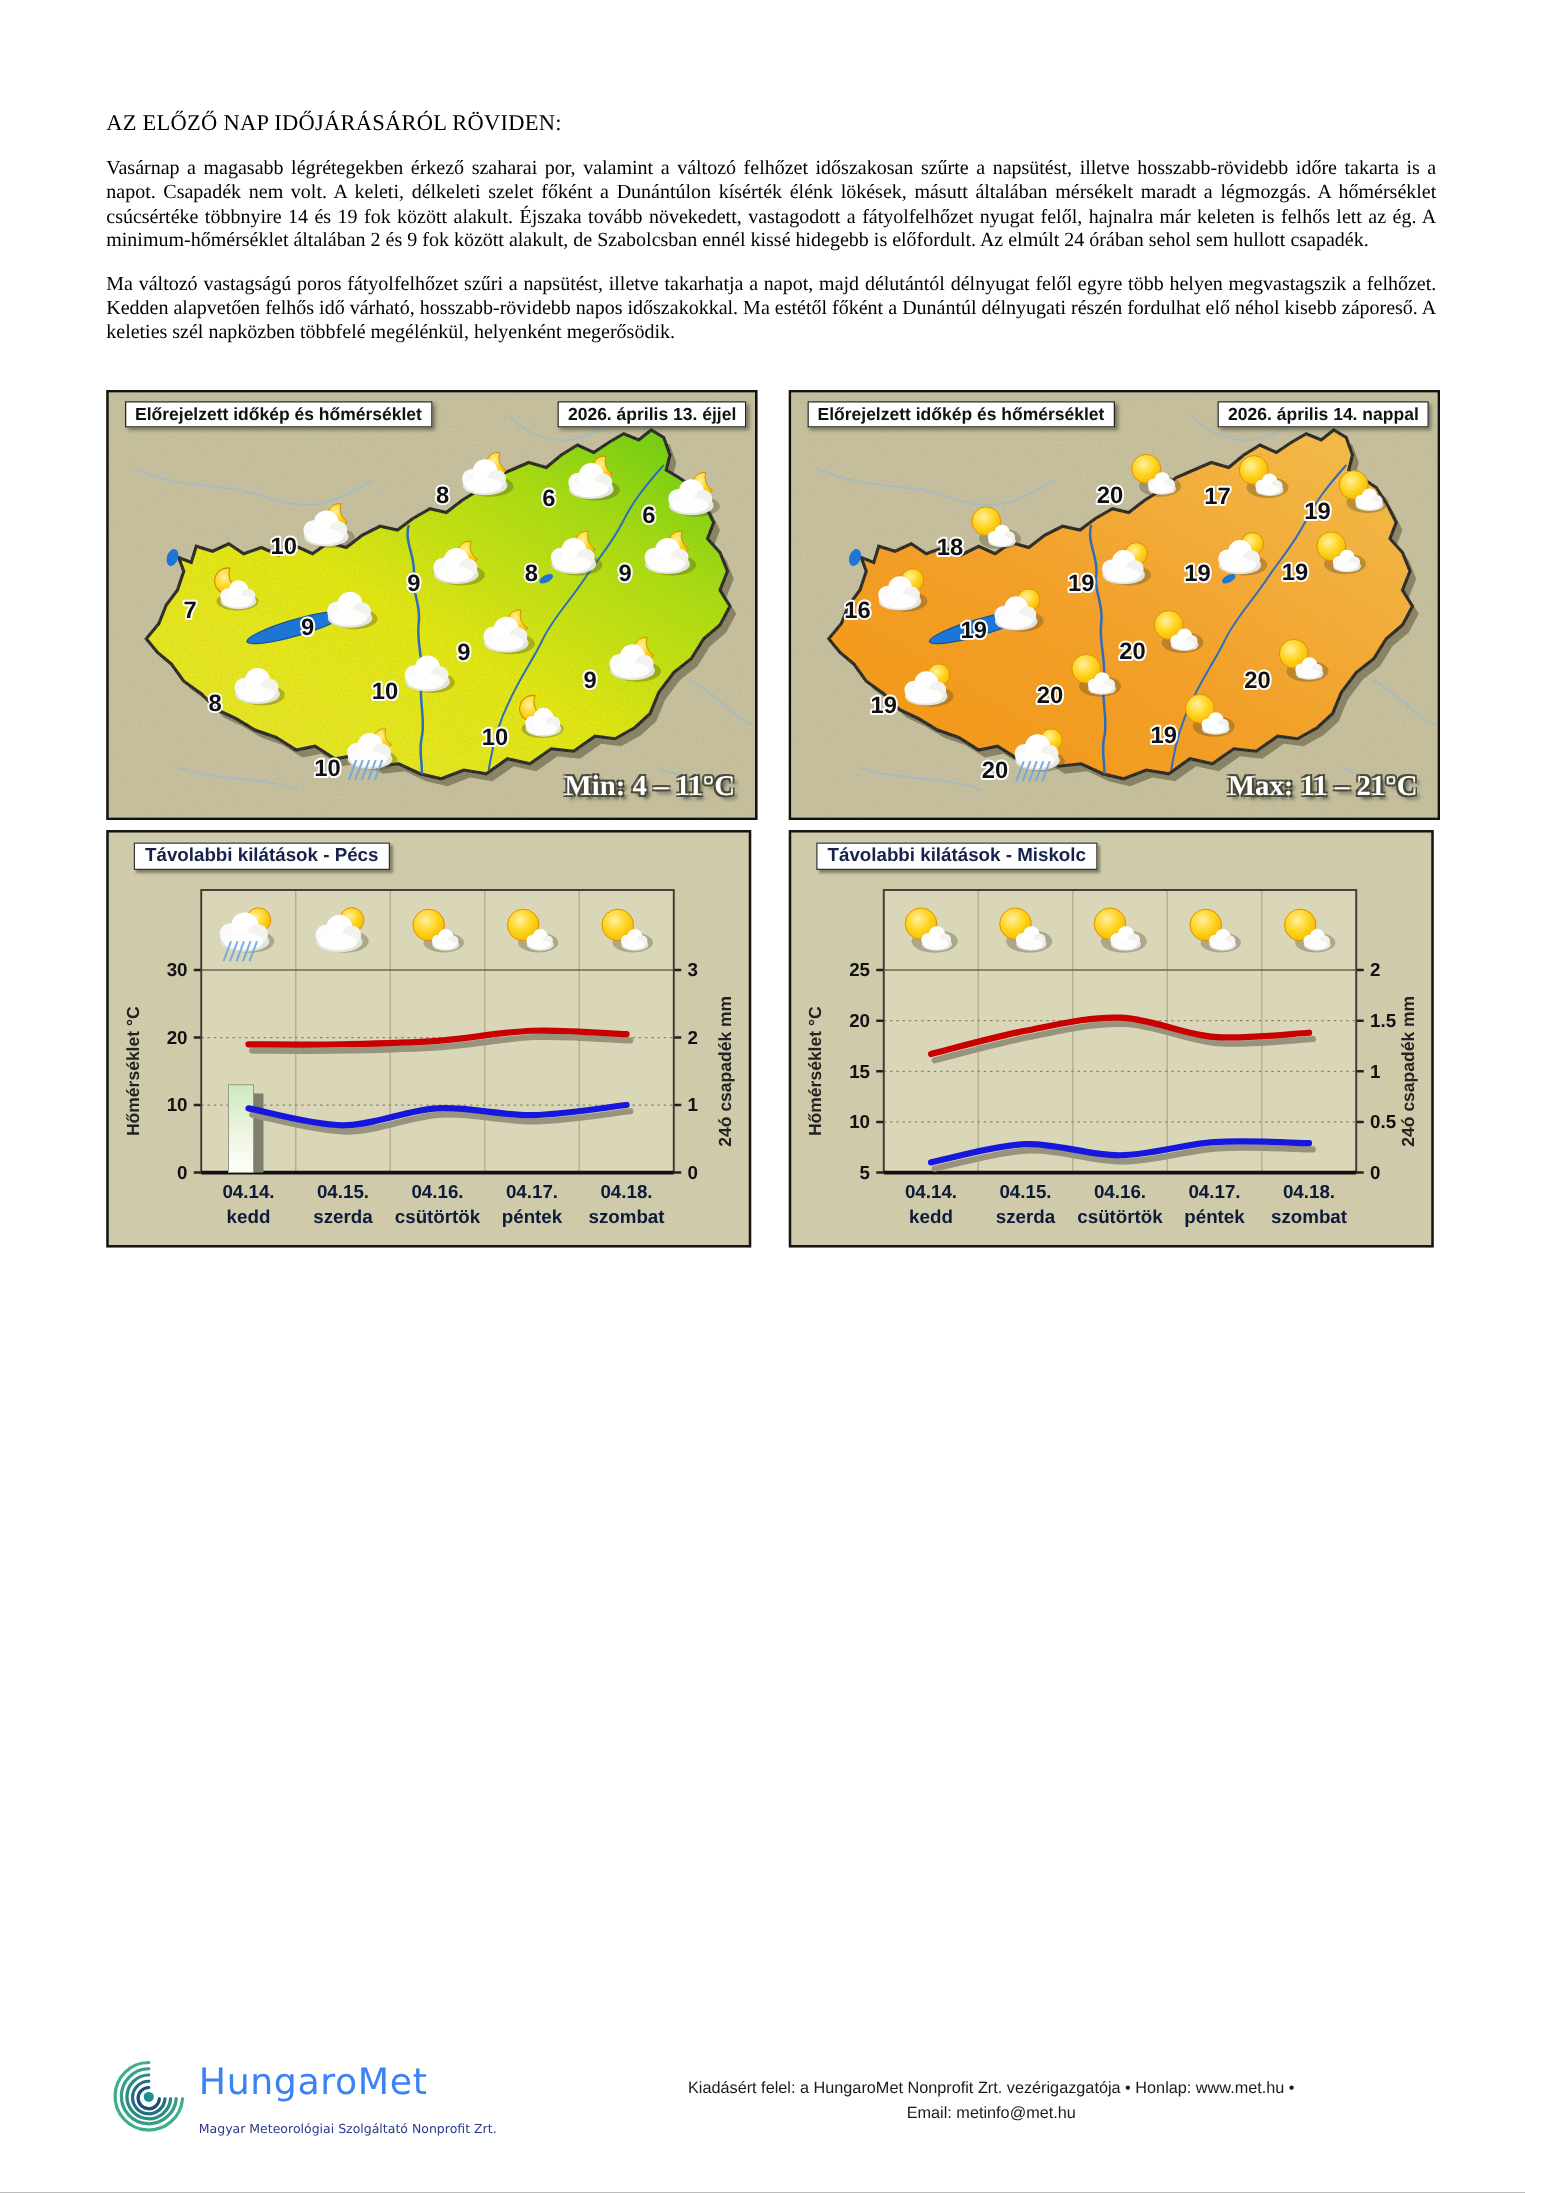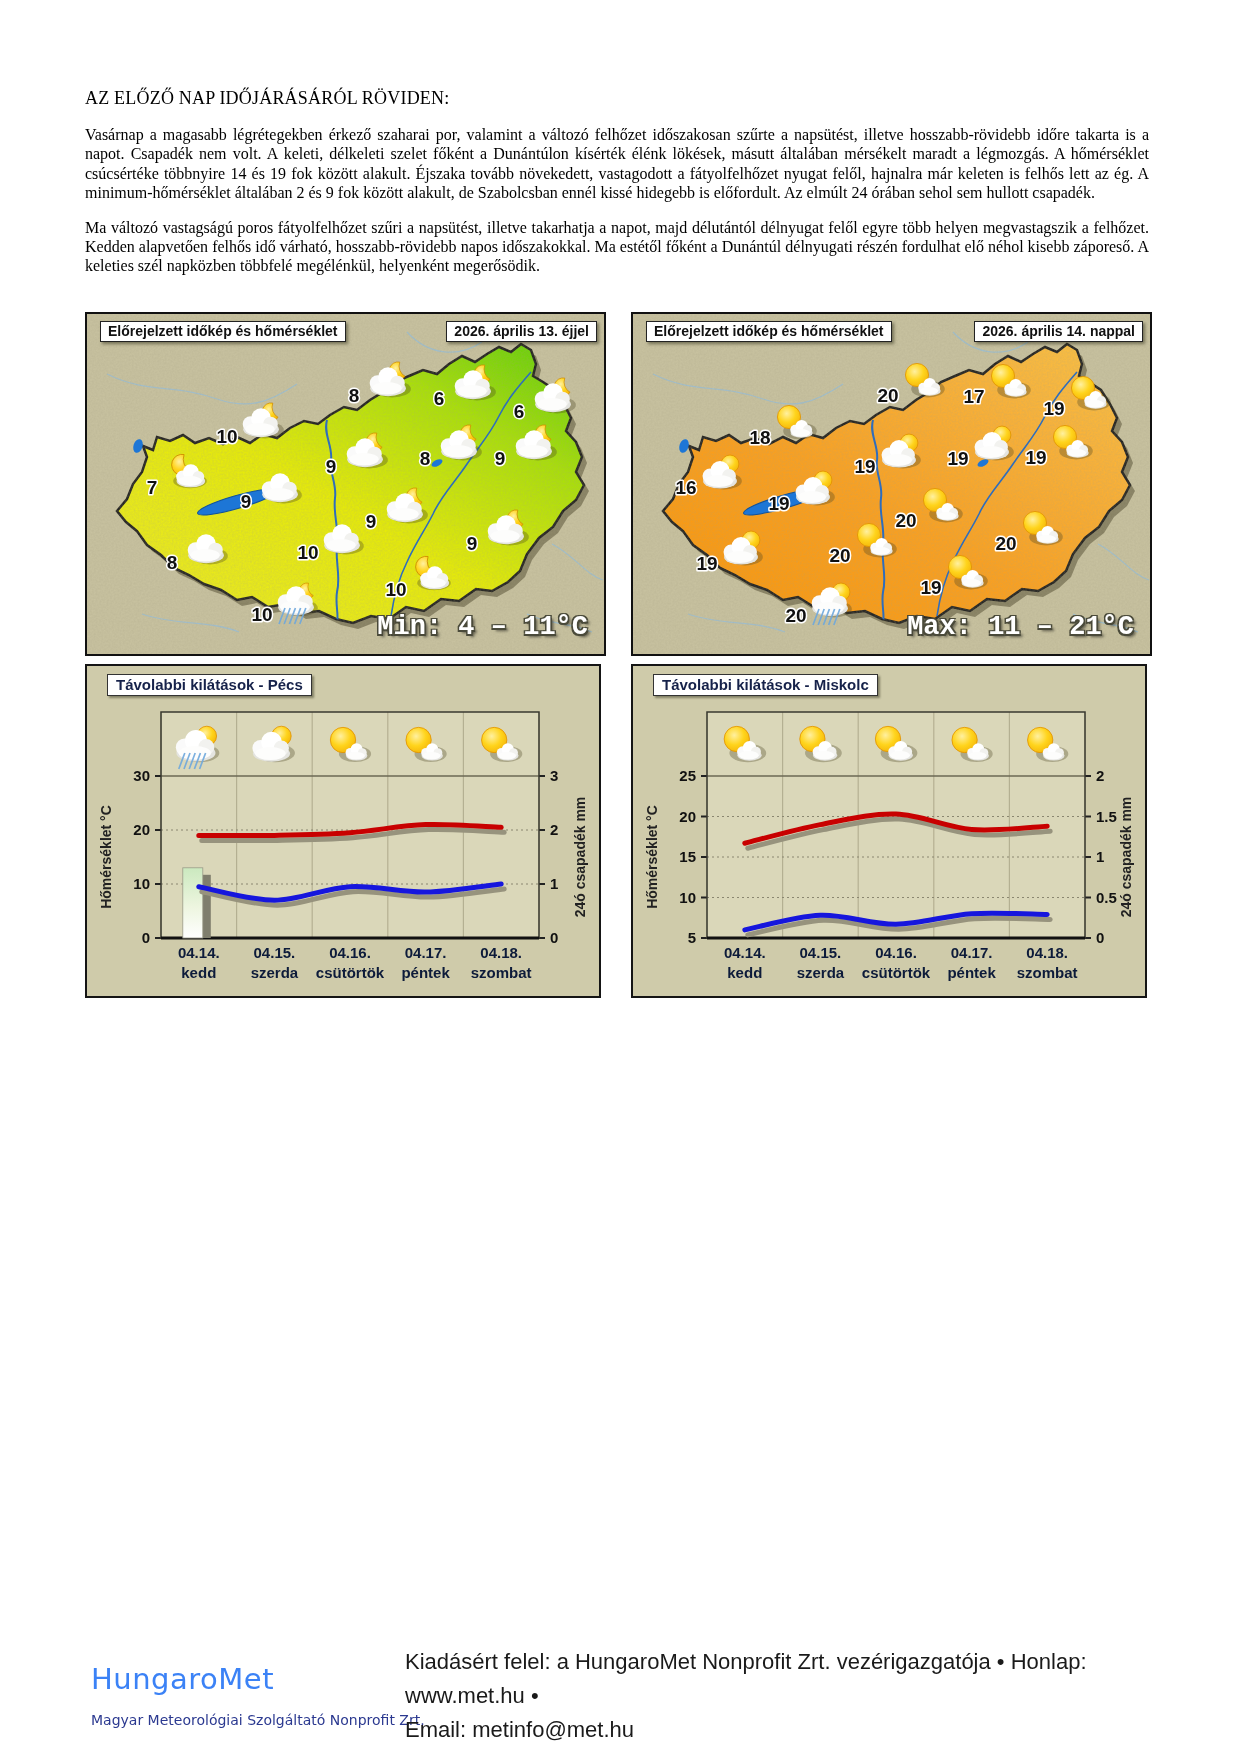--- a/index.html
+++ b/index.html
@@ -8,40 +8,40 @@
   h2.sec{font-family:"Liberation Serif",serif;font-size:18px;font-weight:normal;letter-spacing:.2px;margin:0 0 16px;}
   h2.mt{margin-top:34px;}
   p.body{font-size:16px;line-height:19.4px;text-align:justify;margin:0 0 15px;}
   .maps-row{display:flex;gap:25px;margin:36px 0 0;}
   .wmap{position:relative;width:517px;height:340px;border:2px solid #111;background:#c9c3a1;flex:none;}
   .wmap svg{display:block;width:517px;height:340px;}
   .map-box{position:absolute;top:7px;background:#fff;border:1.5px solid #222;padding:1px 7px 2px;
            font-family:"Liberation Sans",sans-serif;font-weight:bold;font-size:14px;color:#111;
            box-shadow:2px 2px 3px rgba(40,40,20,.5);white-space:nowrap;}
   .map-box.tl{left:13px;} .map-box.tr{right:7px;}
-  .minmax{position:absolute;right:16px;bottom:12px;font-family:Liberation Mono, monospace;font-weight:bold;
-          font-size:27px;color:#fff;white-space:nowrap;
+  .minmax{position:absolute;right:16px;bottom:12px;font-family:Liberation Serif, serif;font-weight:bold;
+          font-size:23px;color:#fff;white-space:nowrap;
           text-shadow:-1.5px -1.5px 0 #4a4a3a,1.5px -1.5px 0 #4a4a3a,-1.5px 1.5px 0 #4a4a3a,1.5px 1.5px 0 #4a4a3a,3px 3px 3px rgba(0,0,0,.55);}
   .charts-row{display:flex;gap:30px;margin-top:8px;}
   .fchart{position:relative;width:512px;height:330px;border:2px solid #151515;background:#cfcbaa;flex:none;}
   .fchart svg{display:block;width:512px;height:330px;}
   .chart-title{position:absolute;left:20px;top:8px;background:#fff;border:1.5px solid #333;padding:1px 8px 2px;
                font-family:"Liberation Sans",sans-serif;font-weight:bold;font-size:15px;color:#16224a;
                box-shadow:2px 2px 2px rgba(40,40,20,.45);white-space:nowrap;}
   svg text{font-family:"Liberation Sans",sans-serif;}
   .temp-text{font-size:19px;font-weight:bold;fill:#101010;stroke:#fff;stroke-width:3px;paint-order:stroke;stroke-linejoin:round;}
   .tick{font-size:15px;font-weight:bold;fill:#111;}
   .day{font-size:15px;font-weight:bold;fill:#0d1b3a;}
   .axlab{font-size:14px;font-weight:bold;fill:#222;}
   .footer{position:absolute;left:85px;right:60px;top:1645px;display:flex;align-items:center;}
   .logo{display:flex;align-items:center;width:320px;flex:none;}
   .logo-text{margin-left:6px;}
   .logo-name{font-family:"DejaVu Sans",sans-serif;font-size:29px;color:#3b82f6;letter-spacing:.5px;line-height:1;}
-  .logo-tag{font-family:"DejaVu Sans",sans-serif;font-size:14px;color:#2b3990;margin-top:18px;white-space:nowrap;}
-  .footer-text{flex:1;font-family:"Liberation Sans",sans-serif;font-size:22px;color:#1a1a1a;line-height:1.55;}
+  .logo-tag{font-family:"DejaVu Sans",sans-serif;font-size:10px;color:#2b3990;margin-top:18px;white-space:nowrap;}
+  .footer-text{flex:1;text-align:center;font-family:"Liberation Sans",sans-serif;font-size:13px;color:#1a1a1a;line-height:1.55;}
 </style>
 </head>
 <body>
 
 <div class="page">
 
   <h2 class="sec">AZ ELŐZŐ NAP IDŐJÁRÁSÁRÓL RÖVIDEN:</h2>
   <p class="body">Vasárnap a magasabb légrétegekben érkező szaharai por, valamint a változó felhőzet időszakosan szűrte a napsütést, illetve hosszabb-rövidebb időre takarta is a napot. Csapadék nem volt. A keleti, délkeleti szelet főként a Dunántúlon kísérték élénk lökések, másutt általában mérsékelt maradt a légmozgás. A hőmérséklet csúcsértéke többnyire 14 és 19 fok között alakult. Éjszaka tovább növekedett, vastagodott a fátyolfelhőzet nyugat felől, hajnalra már keleten is felhős lett az ég. A minimum-hőmérséklet általában 2 és 9 fok között alakult, de Szabolcsban ennél kissé hidegebb is előfordult. Az elmúlt 24 órában sehol sem hullott csapadék.</p>
 
   <p class="body">Ma változó vastagságú poros fátyolfelhőzet szűri a napsütést, illetve takarhatja a napot, majd délutántól délnyugat felől egyre több helyen megvastagszik a felhőzet. Kedden alapvetően felhős idő várható, hosszabb-rövidebb napos időszakokkal. Ma estétől főként a Dunántúl délnyugati részén fordulhat elő néhol kisebb záporeső. A keleties szél napközben többfelé megélénkül, helyenként megerősödik.</p>

